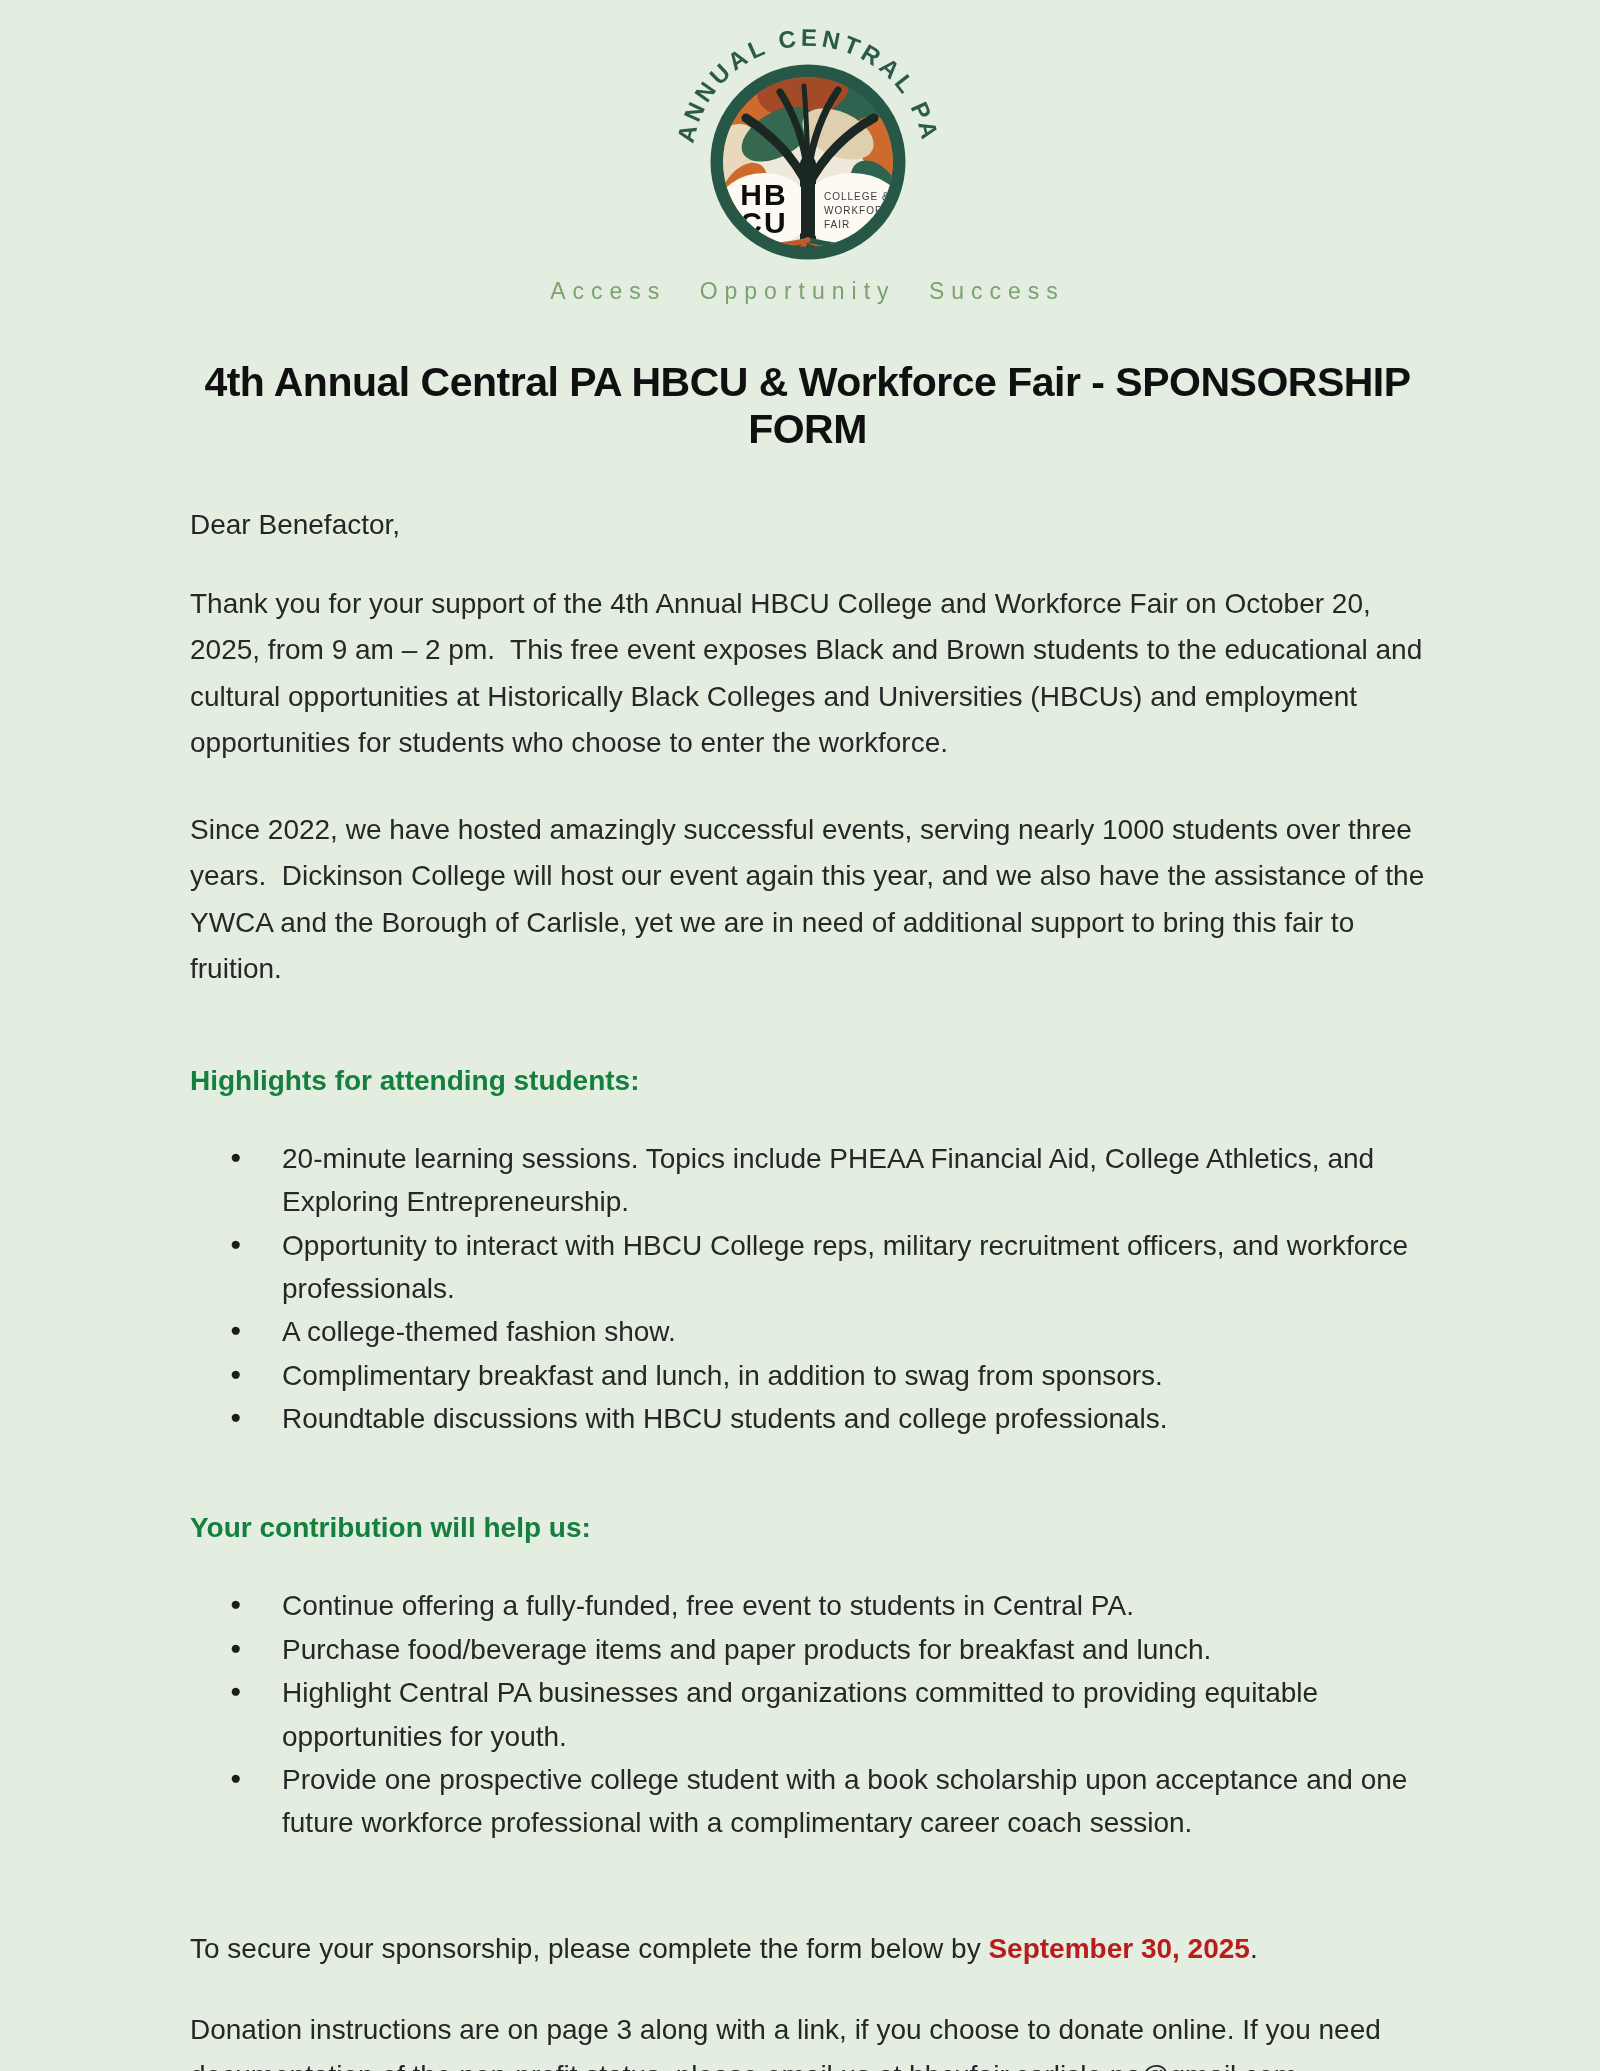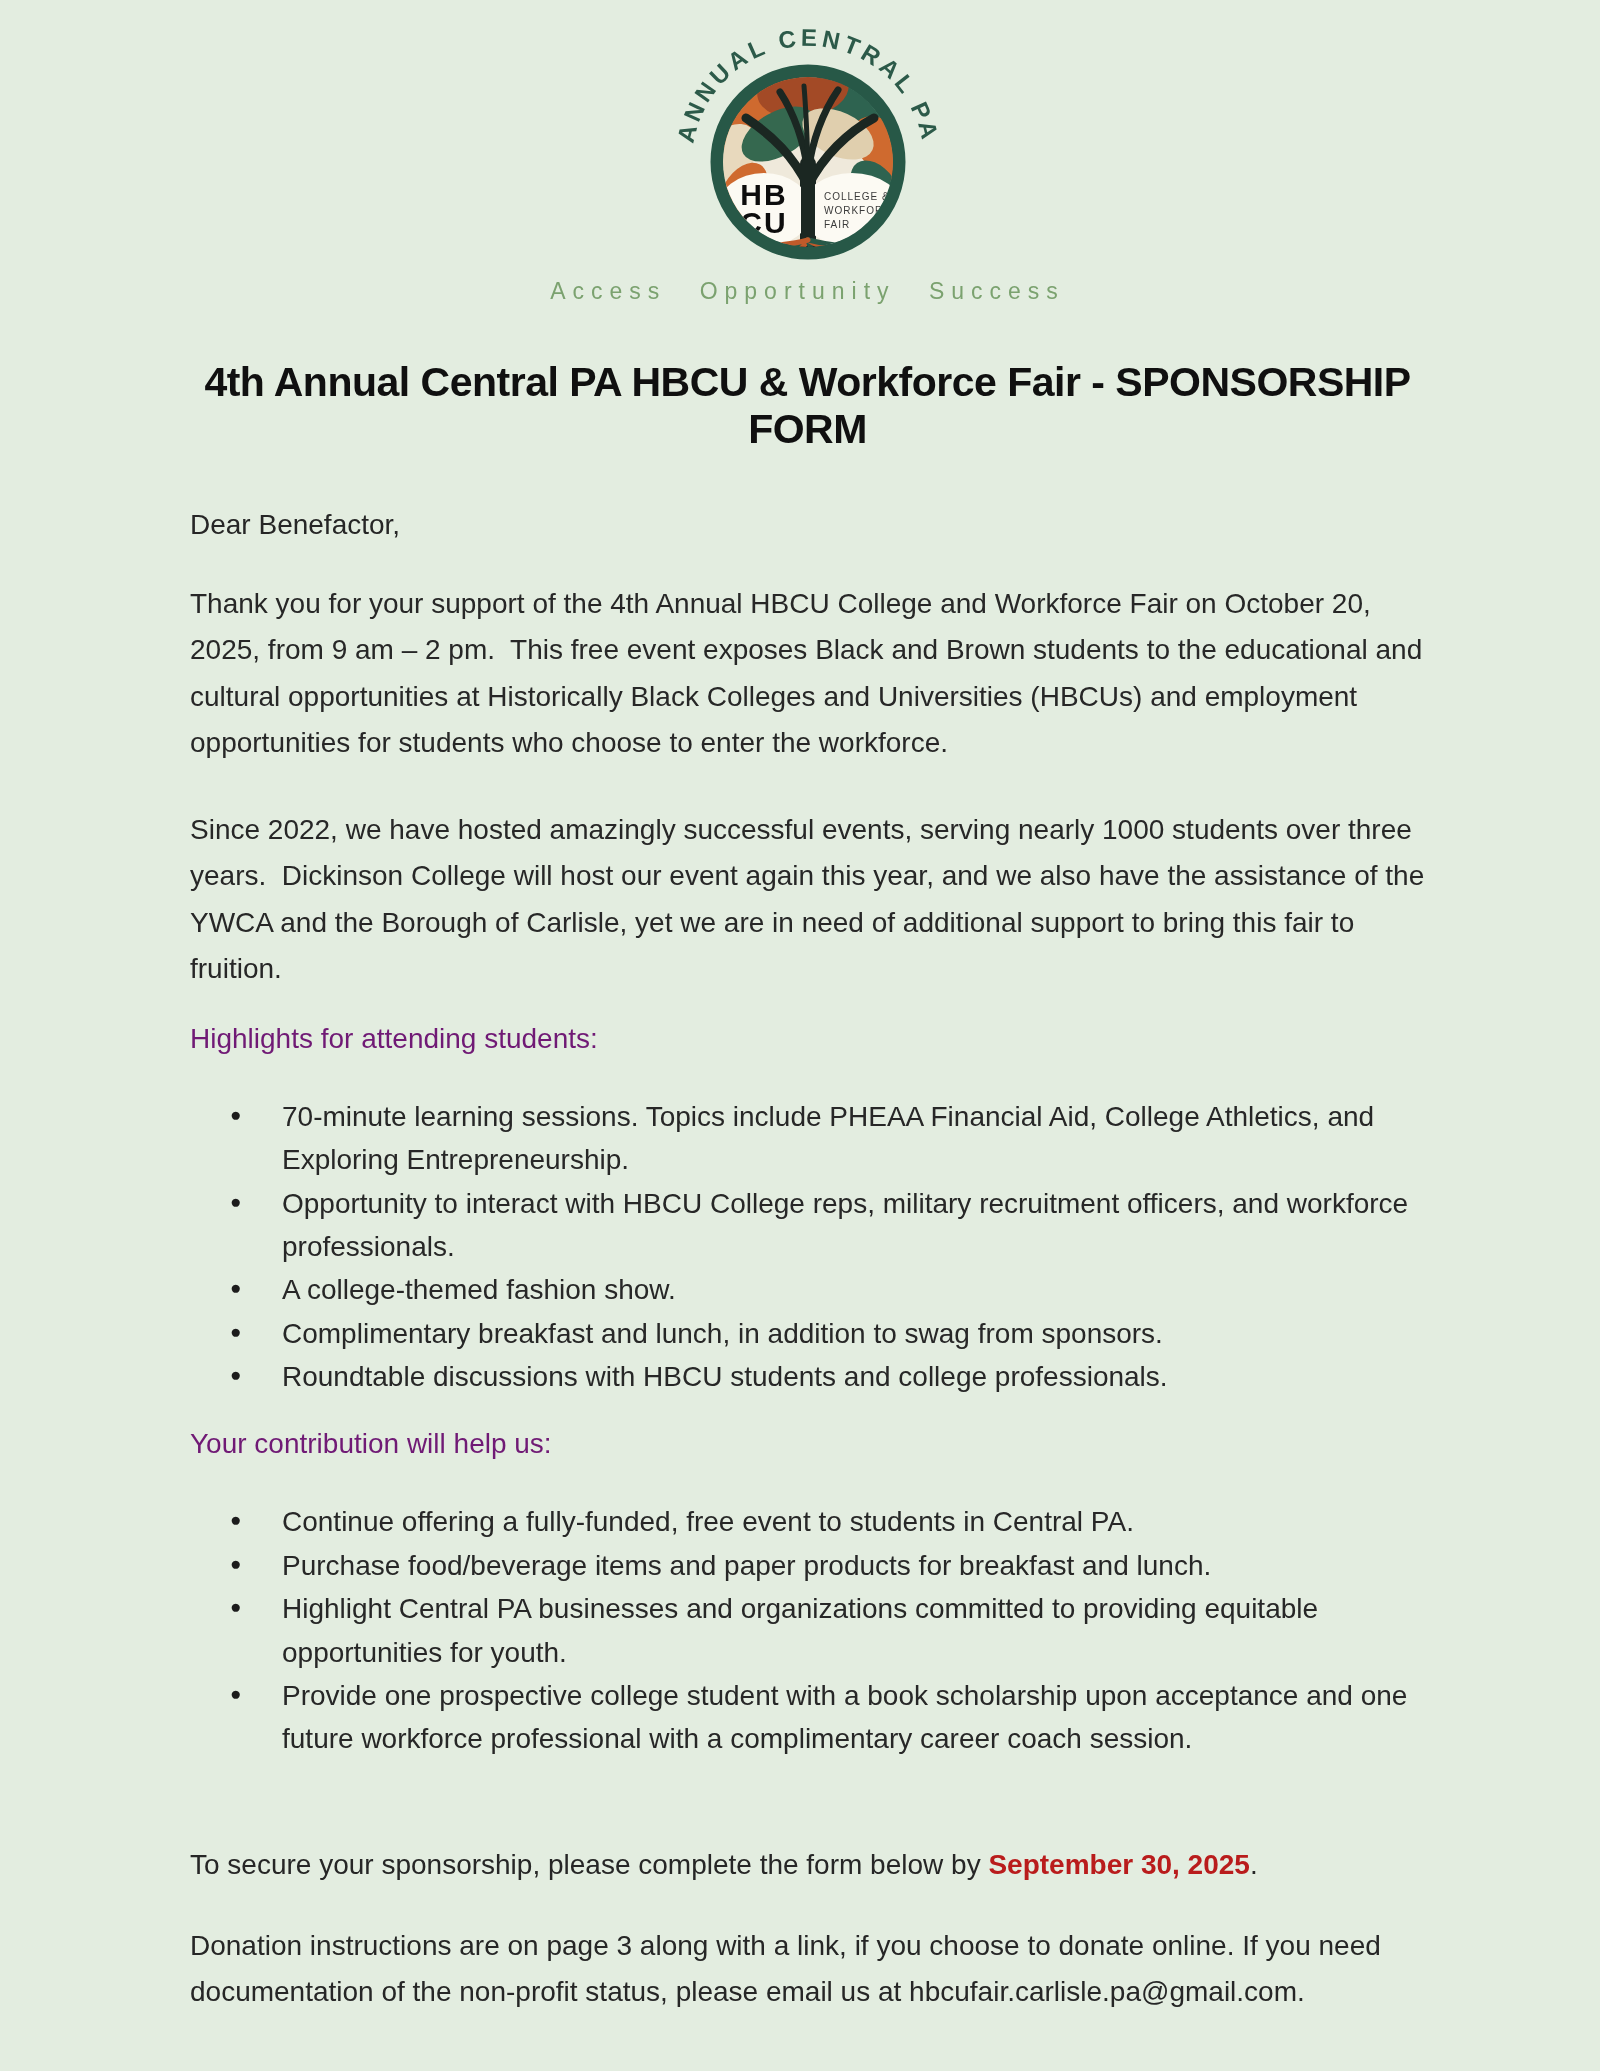--- a/index.html
+++ b/index.html
@@ -36,23 +36,23 @@
   .salutation { font-size:28px; margin-top:56px; }
   .body-par {
     font-size:28px;
     line-height:1.66;
     margin:40px 0 0 0;
     white-space:pre-wrap;
     color:#272727;
   }
   .section-heading {
     font-size:28px;
-    font-weight:400;
-    color:#701a75;
-    margin-top:30px;
+    font-weight:700;
+    color:#15803d;
+    margin-top:72px;
   }
   ul.doc-list { margin:40px 0 0 0; padding:0 0 0 92px; list-style:none; }
   ul.doc-list li {
     font-size:28px;
     line-height:1.55;
     position:relative;
     color:#272727;
   }
   ul.doc-list li::before {
     content:"●";
@@ -143,21 +143,21 @@
 
   <div class="salutation">Dear Benefactor,</div>
 
   <p class="body-par">Thank you for your support of the 4th Annual HBCU College and Workforce Fair on October 20, 2025, from 9 am – 2 pm.  This free event exposes Black and Brown students to the educational and cultural opportunities at Historically Black Colleges and Universities (HBCUs) and employment opportunities for students who choose to enter the workforce.</p>
 
   <p class="body-par">Since 2022, we have hosted amazingly successful events, serving nearly 1000 students over three years.  Dickinson College will host our event again this year, and we also have the assistance of the YWCA and the Borough of Carlisle, yet we are in need of additional support to bring this fair to fruition.</p>
 
   <div class="section-heading">Highlights for attending students:</div>
 
   <ul class="doc-list">
-    <li>70-minute learning sessions. Topics include PHEAA Financial Aid, College Athletics, and Exploring Entrepreneurship.</li>
+    <li>20-minute learning sessions. Topics include PHEAA Financial Aid, College Athletics, and Exploring Entrepreneurship.</li>
     <li>Opportunity to interact with HBCU College reps, military recruitment officers, and workforce professionals.</li>
     <li>A college-themed fashion show.</li>
     <li>Complimentary breakfast and lunch, in addition to swag from sponsors.</li>
     <li>Roundtable discussions with HBCU students and college professionals.</li>
   </ul>
 
   <div class="section-heading">Your contribution will help us:</div>
 
   <ul class="doc-list">
     <li>Continue offering a fully-funded, free event to students in Central PA.</li>

